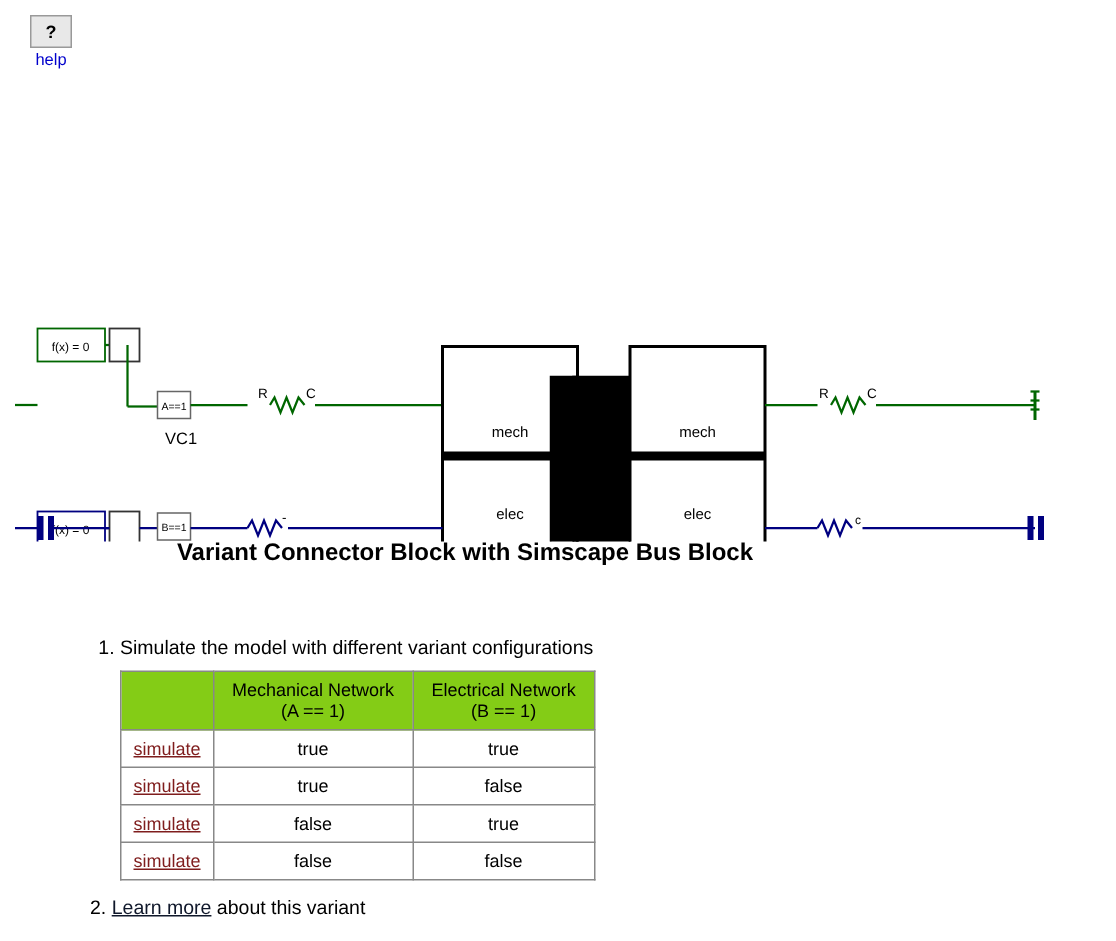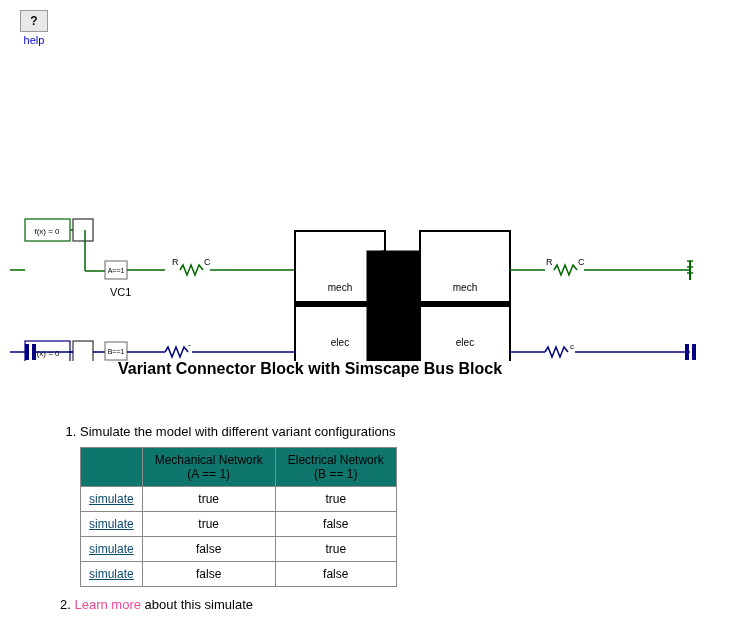--- a/index.html
+++ b/index.html
@@ -86,38 +86,39 @@
       width: auto;
       margin-left: 0;
     }
     .config-table th, .config-table td {
       border: 1px solid #888;
       padding: 5px 12px;
       text-align: center;
       font-size: 12px;
     }
     .config-table th {
-      background: #0f766e;
+      background: #84cc16;
       font-weight: normal;
     }
     .config-table td.simulate-cell {
       padding: 4px 8px;
     }
     .sim-link {
-      color: #0c4a6e;
+      color: #7f1d1d;
       text-decoration: underline;
       cursor: pointer;
     }
 
     .step2 {
       margin-top: 10px;
       font-size: 13px;
     }
     .learn-link {
-      color: #ec4899;
+      color: #0f172a;
+      text-decoration: underline;
       cursor: pointer;
     }
     .copyright {
       font-size: 12px;
       margin-top: 4px;
     }
 
     
     .diagram-svg {
       width: 720px;
@@ -274,15 +275,15 @@
               <td>false</td>
             </tr>
           </tbody>
       </table>
     </li>
   </ol>
 
   <div class="step2">
     <span>2.</span>
     <a class="learn-link">Learn more</a>
-    <span>about this simulate</span>
+    <span>about this variant</span>
   </div>
 </div>
 
 </body></html>

